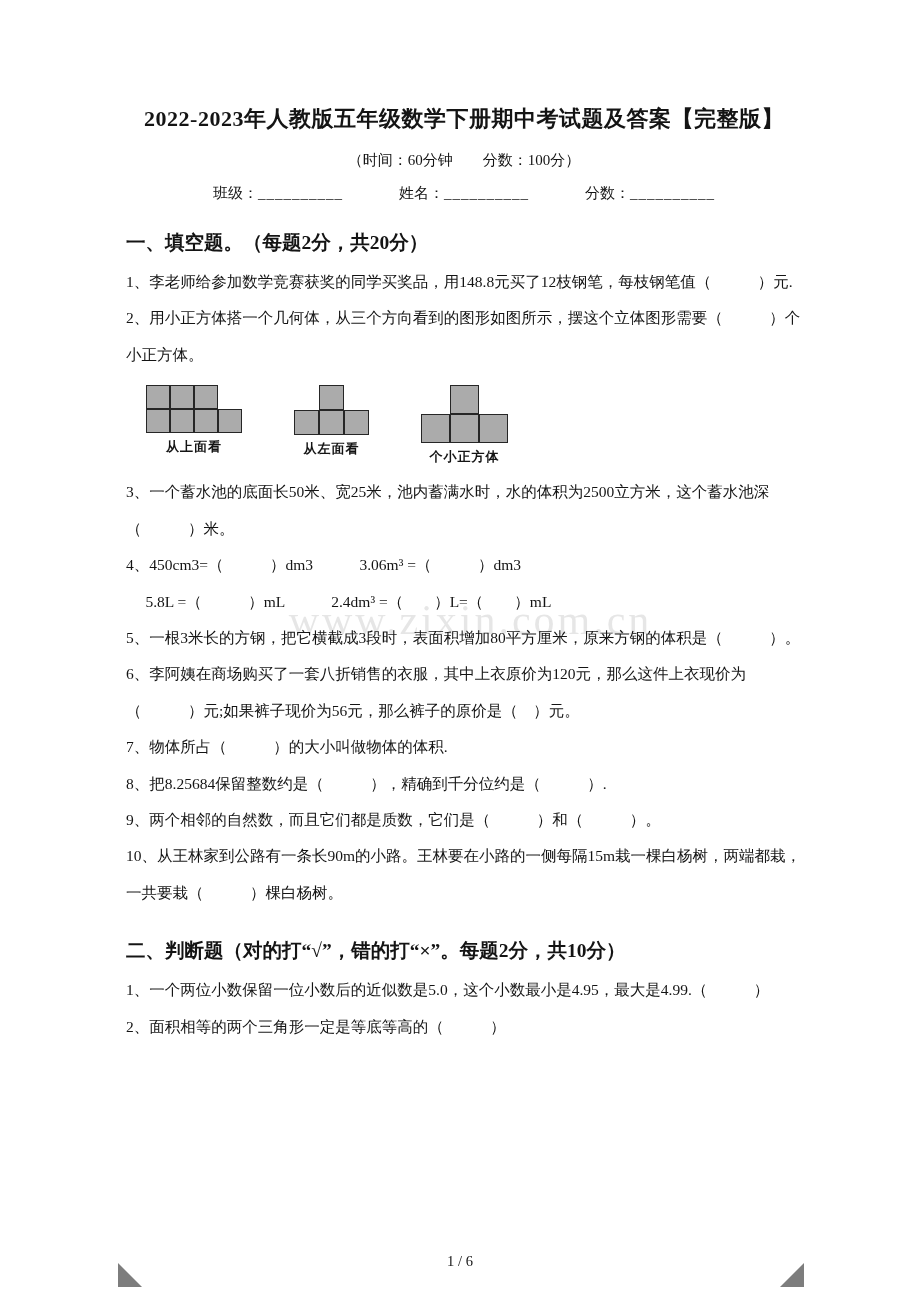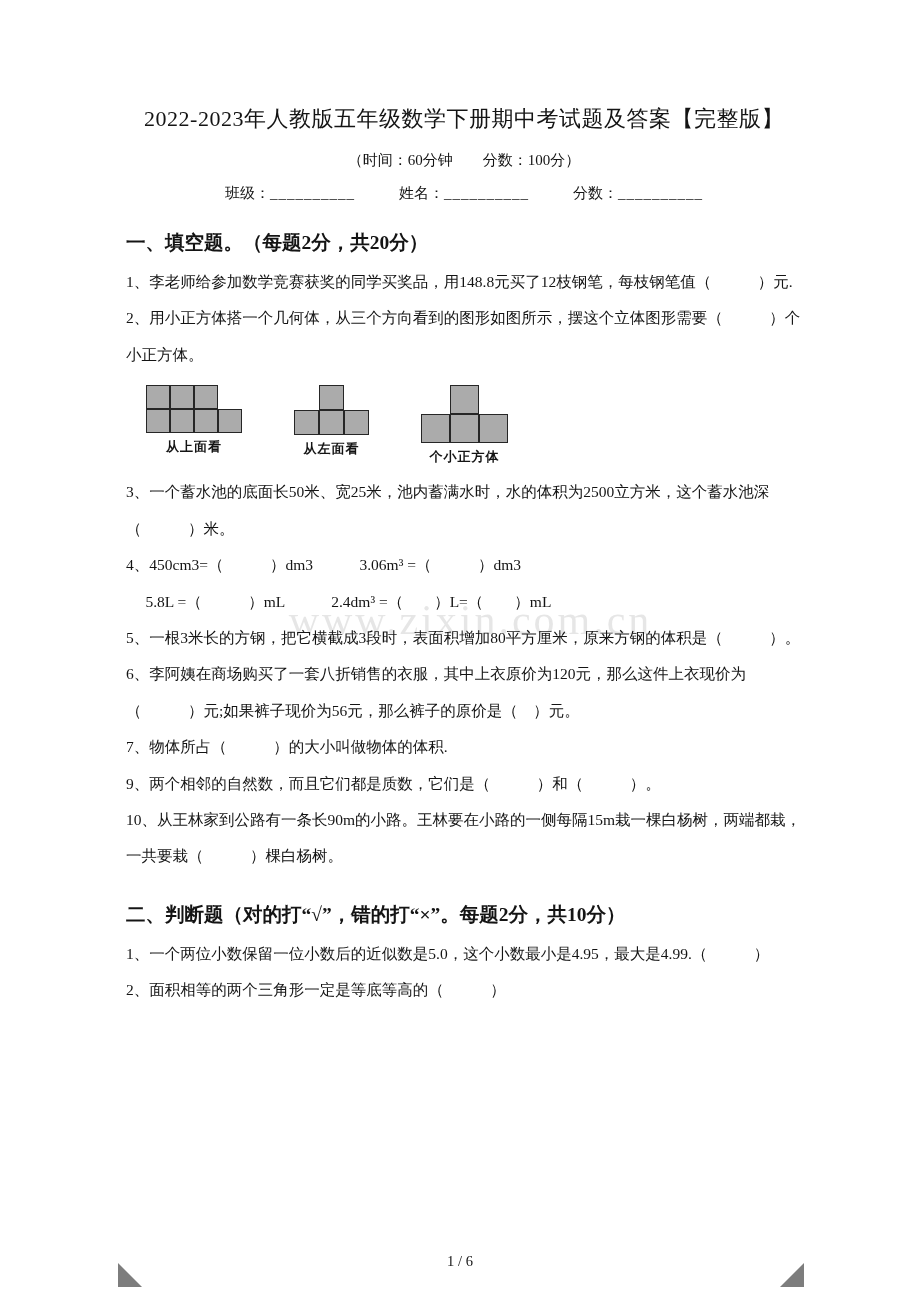--- a/index.html
+++ b/index.html
@@ -3,24 +3,24 @@
 <meta charset="utf-8">
 <style>
   * { margin:0; padding:0; box-sizing:border-box; }
   html,body { background:#888; }
   body { width:920px; font-family:"Liberation Serif", serif; color:#141414; }
   .page {
     position:relative; width:920px; height:1302px;
     background:#ffffff; overflow:hidden;
   }
   .content { position:relative; z-index:1; padding:104px 118px 0 126px; }
-  .title { font-size:22px; font-weight:400; text-align:center; letter-spacing:.5px; }
+  .title { font-size:22px; font-weight:700; text-align:center; letter-spacing:.5px; }
   .meta  { font-size:15px; text-align:center; margin-top:17px; }
   .info  { font-size:15px; text-align:center; margin-top:14px;
-           display:flex; justify-content:center; gap:44px; }
+           display:flex; justify-content:center; gap:56px; }
   .info .pair { white-space:nowrap; }
   .blank { letter-spacing:1px; }
   .sec-heading { font-size:19.5px; font-weight:700; margin-top:26px; margin-bottom:8px; }
   .q { font-size:15.5px; line-height:2.35; white-space:pre-wrap; }
   .figures { display:flex; align-items:flex-start; gap:52px; margin:12px 0 8px 20px; }
   .figure  { display:flex; flex-direction:column; align-items:center; }
   .cube-grid { display:grid; }
   .cube-cell { border:1px solid #262626; }
   .cube-cell.empty { background:transparent !important; border:none; }
   .fig-label { font-size:13px; font-weight:700; margin-top:5px; letter-spacing:1px; }
@@ -101,20 +101,21 @@
         <div class="fig-label">个小正方体</div>
       </div>
     </div>
 
     <p class="q">3、一个蓄水池的底面长50米、宽25米，池内蓄满水时，水的体积为2500立方米，这个蓄水池深（　　　）米。</p>
     <p class="q">4、450cm3=（　　　）dm3　　　3.06m³ =（　　　）dm3</p>
     <p class="q">　 5.8L =（　　　）mL　　　2.4dm³ =（　　）L=（　　）mL</p>
     <p class="q">5、一根3米长的方钢，把它横截成3段时，表面积增加80平方厘米，原来方钢的体积是（　　　）。</p>
     <p class="q">6、李阿姨在商场购买了一套八折销售的衣服，其中上衣原价为120元，那么这件上衣现价为（　　　）元;如果裤子现价为56元，那么裤子的原价是（　）元。</p>
     <p class="q">7、物体所占（　　　）的大小叫做物体的体积.</p>
+    <p class="q">8、把8.25684保留整数约是（　　　），精确到千分位约是（　　　）.</p>
     <p class="q">9、两个相邻的自然数，而且它们都是质数，它们是（　　　）和（　　　）。</p>
     <p class="q">10、从王林家到公路有一条长90m的小路。王林要在小路的一侧每隔15m栽一棵白杨树，两端都栽，一共要栽（　　　）棵白杨树。</p>
 
     <h2 class="sec-heading">二、判断题（对的打“√”，错的打“×”。每题2分，共10分）</h2>
 
     <p class="q">1、一个两位小数保留一位小数后的近似数是5.0，这个小数最小是4.95，最大是4.99.（　　　）</p>
     <p class="q">2、面积相等的两个三角形一定是等底等高的（　　　）</p>
 
   </div>
 

